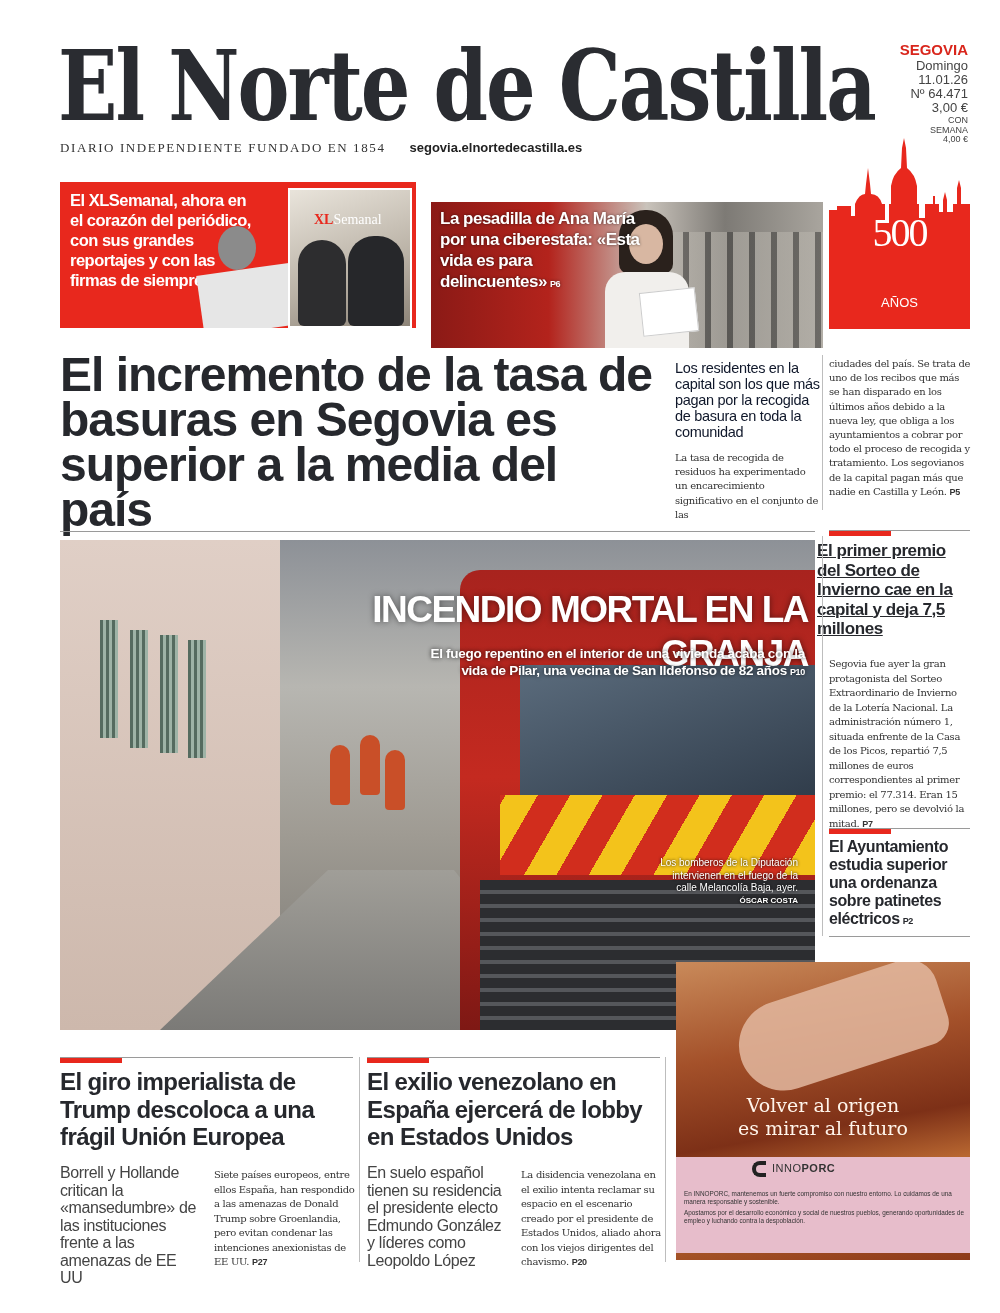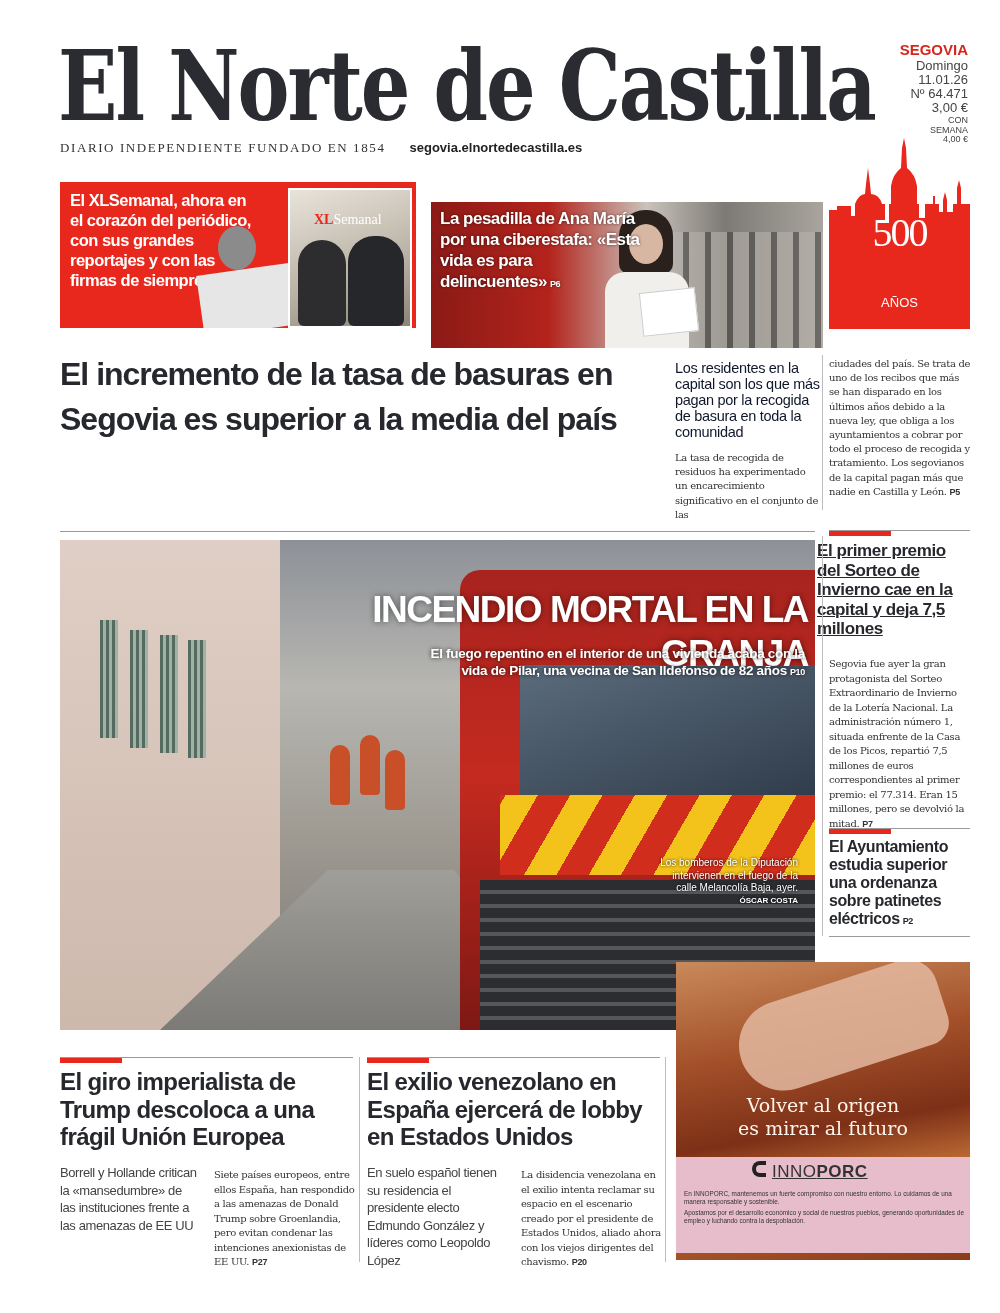--- a/index.html
+++ b/index.html
@@ -50,21 +50,21 @@
     background: repeating-linear-gradient(90deg,#3c3b39 0 6px,#b9b5ad 6px 22px); opacity: .55; }
   .teaser2 .woman { position: absolute; left: 170px; top: 8px; width: 90px; height: 138px; }
   .teaser2 .woman .hair { position: absolute; left: 18px; top: 0; width: 54px; height: 64px; border-radius: 26px 26px 10px 10px; background: #2a211c; }
   .teaser2 .woman .face { position: absolute; left: 28px; top: 14px; width: 34px; height: 40px; border-radius: 50%; background: #d8b7a2; }
   .teaser2 .woman .body { position: absolute; left: 4px; top: 62px; width: 84px; height: 80px; border-radius: 20px 20px 0 0; background: #f1efec; }
   .teaser2 .woman .doc { position: absolute; left: 40px; top: 80px; width: 56px; height: 44px; background: #fff; transform: rotate(-6deg); border: 1px solid #ccc; }
   .teaser2 .txt { position: absolute; left: 9px; top: 6px; width: 200px; color: #fff; font-weight: bold; font-size: 17px; line-height: 21px; letter-spacing: -0.5px; text-shadow: 0 0 3px rgba(0,0,0,.6); }
   .pg { font-size: 9px; font-weight: bold; margin-left: 3px; }
 
   
-  .lead-headline { left: 60px; top: 352px; width: 600px; font-weight: bold; font-size: 32px; line-height: 45px; letter-spacing: -1px; color: #26282d; }
+  .lead-headline { left: 60px; top: 352px; width: 600px; font-weight: bold; font-size: 48px; line-height: 45px; letter-spacing: -1px; color: #26282d; }
   .lead-deck { left: 675px; top: 360px; width: 145px; font-size: 14.5px; line-height: 16px; color: #0f172a; letter-spacing: -0.3px; }
   .body-serif { font-family: "DejaVu Serif", serif; font-size: 10px; line-height: 14.2px; color: #333; letter-spacing: -0.3px; }
   .lead-body1 { left: 675px; top: 451px; width: 145px; }
   .lead-body2 { left: 829px; top: 357px; width: 142px; }
   .pref { font-family: "Liberation Sans", sans-serif; font-weight: bold; font-size: 9px; }
 
   .hr { height: 1px; background: #9a9a9a; }
 
   
   .photo { left: 60px; top: 540px; width: 755px; height: 490px; overflow: hidden;
@@ -83,29 +83,29 @@
   .caption { left: 660px; top: 857px; width: 138px; text-align: right; color: #fff; font-size: 10px; line-height: 12.5px; text-shadow: 0 0 3px #000; }
   .caption .credit { font-weight: bold; font-size: 8px; }
 
   
   .redbar { height: 5px; width: 62px; background: #e8281d; }
   .side-headline { font-weight: bold; font-size: 17px; line-height: 19.5px; letter-spacing: -0.4px; color: #26282d; }
   .vline { width: 1px; background: #bdbdbd; }
 
   
   .bottom-headline { font-weight: bold; font-size: 24px; line-height: 27.5px; letter-spacing: -0.6px; color: #26282d; }
-  .bottom-deck { font-size: 13px; line-height: 17.5px; color: #444; letter-spacing: -0.4px; }
+  .bottom-deck { font-size: 16px; line-height: 17.5px; color: #444; letter-spacing: -0.4px; }
 
   
   .ad { left: 676px; top: 962px; width: 294px; height: 298px; overflow: hidden;
     background: linear-gradient(170deg,#c98a5a 0%,#a4512a 30%,#7d3017 55%,#b86731 70%,#8d3a1a 100%); padding-left: 17px; }
   .ad .hand { position: absolute; left: 60px; top: 20px; width: 210px; height: 90px; background: #e3b8a0; border-radius: 60px 40px 30px 60px; transform: rotate(-18deg); opacity: .85; }
   .ad .slogan { position: absolute; left: 0; top: 132px; width: 294px; text-align: center; color: #fff4ea; font-family: "DejaVu Serif", serif; font-size: 19px; line-height: 23px; }
   .ad .panel { position: absolute; left: 0; top: 195px; width: 294px; height: 96px; background: #e7bdcb; }
-  .ad .brand { position: absolute; left: 96px; top: 5px; font-size: 17px; color: #333; letter-spacing: 0.5px; text-decoration: underline; }
+  .ad .brand { position: absolute; left: 96px; top: 5px; font-size: 11px; color: #333; letter-spacing: 0.5px; }
   .ad .brand b { font-weight: bold; }
   .ad .e-icon { position: absolute; left: 76px; top: 4px; width: 14px; height: 16px; border: 4px solid #222; border-right: none; border-radius: 9px 0 0 9px; }
   .ad .panel-text { position: absolute; left: 8px; top: 33px; width: 280px; font-size: 6.4px; line-height: 8.4px; color: #333; }
 </style>
 </head>
 <body>
 
 <div class="abs masthead-title">El Norte de Castilla</div>
 <div class="abs tagline">
   <span>DIARIO INDEPENDIENTE FUNDADO EN 1854</span><span class="url">segovia.elnortedecastilla.es</span>

